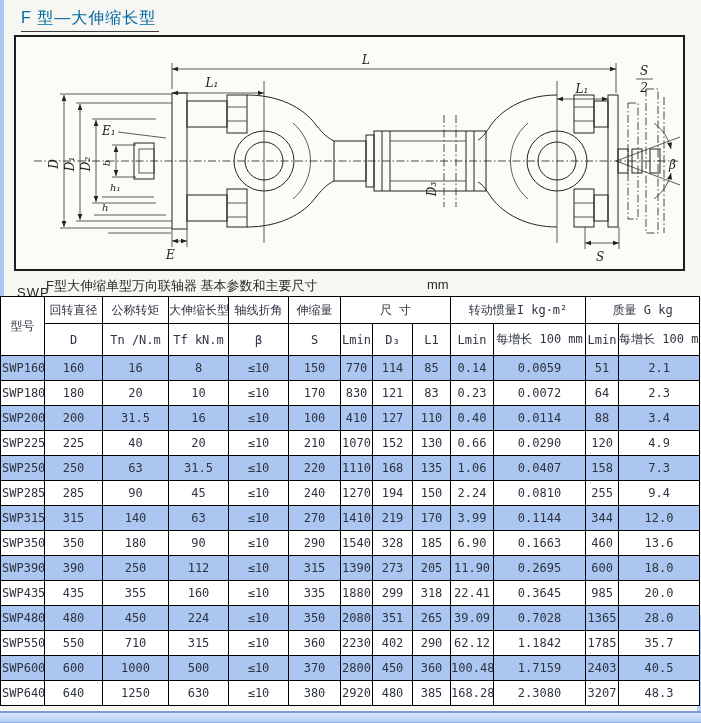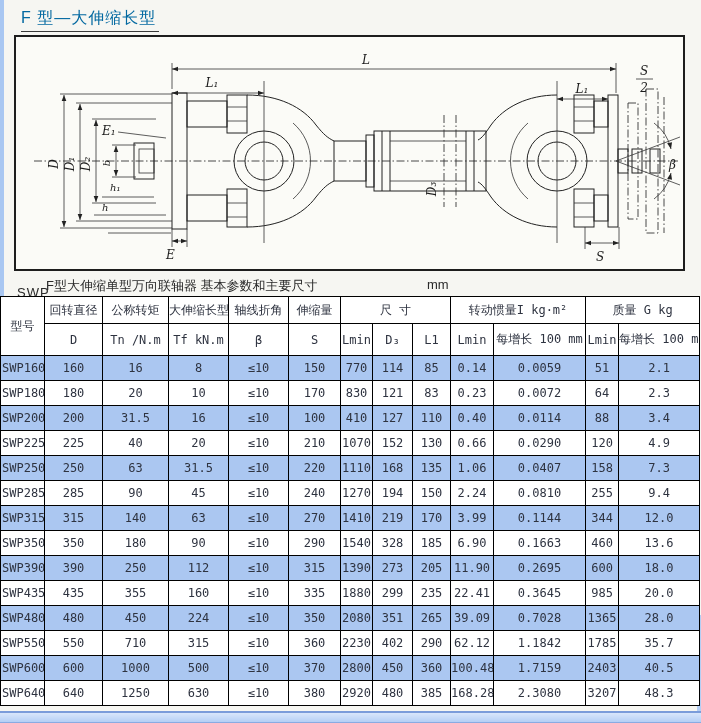--- a/index.html
+++ b/index.html
@@ -384,21 +384,21 @@
       </tr>
       <tr class="white">
         <td class="model">SWP435F</td>
         <td>435</td>
         <td>355</td>
         <td>160</td>
         <td>≤10</td>
         <td>335</td>
         <td>1880</td>
         <td>299</td>
-        <td>235</td>
+        <td>318</td>
         <td>22.41</td>
         <td>0.3645</td>
         <td>985</td>
         <td>20.0</td>
       </tr>
       <tr class="blue">
         <td class="model">SWP480F</td>
         <td>480</td>
         <td>450</td>
         <td>224</td>

